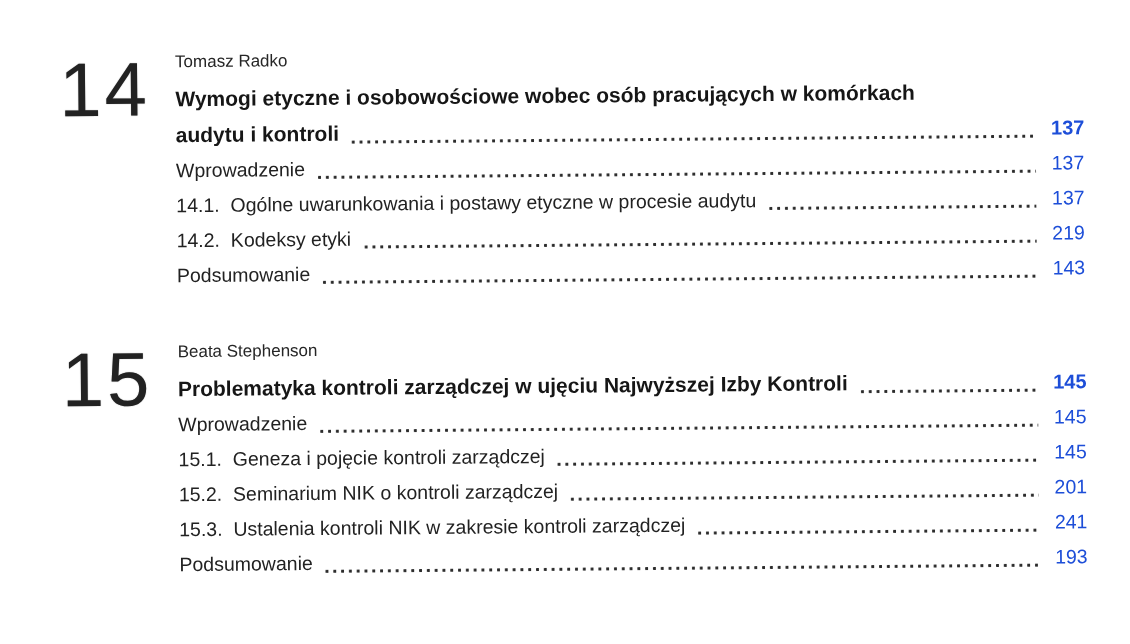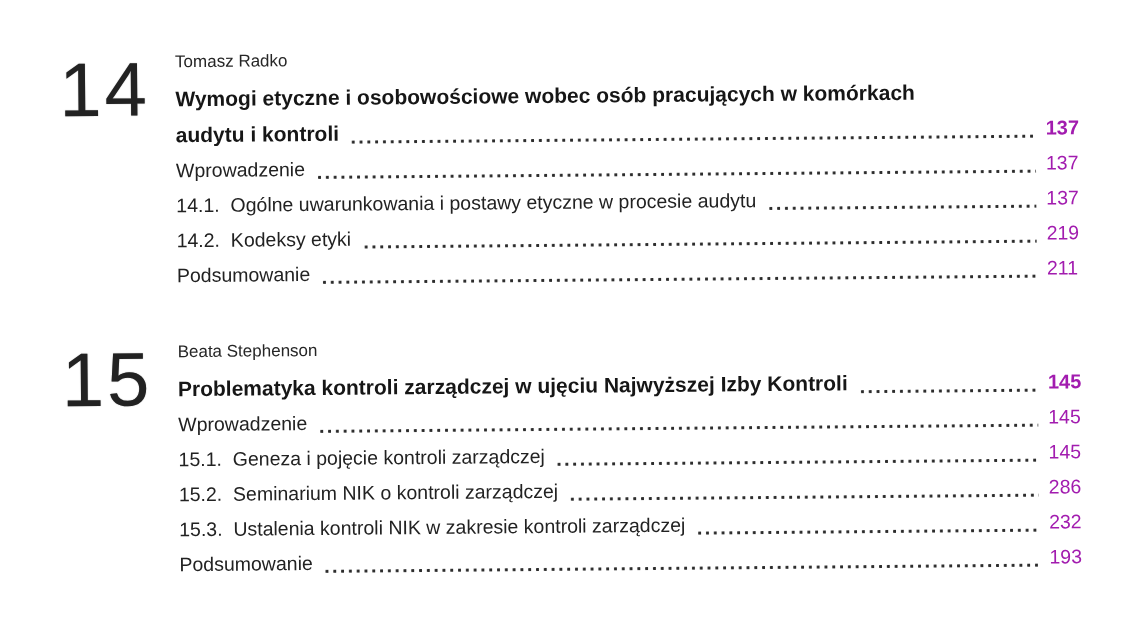--- a/index.html
+++ b/index.html
@@ -75,23 +75,23 @@
     align-self: flex-end;
     margin: 0 10px 6px 12px;
     background-image: radial-gradient(circle at 2.5px 3.5px, #2c2c2c 1.35px, rgba(0,0,0,0) 1.9px);
     background-size: 7.8px 7px;
     background-repeat: repeat-x;
     background-position: left bottom;
   }
   .page-num {
     flex: 0 0 auto;
     min-width: 44px;
-    text-align: left;
+    text-align: center;
     font-size: 19.5px;
-    color: #a21caf;
+    color: #1d4ed8;
   }
   .page-num.bold {
     font-weight: bold;
     font-size: 20px;
   }
 </style>
 </head>
 <body>
 
 <div class="page">
@@ -118,21 +118,21 @@
           <span class="page-num">137</span>
         </div>
         <div class="row entry">
           <span class="entry-label">14.2.  Kodeksy etyki</span>
           <span class="dots"></span>
           <span class="page-num">219</span>
         </div>
         <div class="row entry">
           <span class="entry-label">Podsumowanie</span>
           <span class="dots"></span>
-          <span class="page-num">211</span>
+          <span class="page-num">143</span>
         </div>
       </div>
     </div>
 
     <div class="chapter">
       <div class="chapter-number">15</div>
       <div class="chapter-body">
         <div class="author">Beata Stephenson</div>
         <div class="row title-line">
           <span class="title-label">Problematyka kontroli zarządczej w ujęciu Najwyższej Izby Kontroli</span>
@@ -145,26 +145,26 @@
           <span class="page-num">145</span>
         </div>
         <div class="row entry">
           <span class="entry-label">15.1.  Geneza i pojęcie kontroli zarządczej</span>
           <span class="dots"></span>
           <span class="page-num">145</span>
         </div>
         <div class="row entry">
           <span class="entry-label">15.2.  Seminarium NIK o kontroli zarządczej</span>
           <span class="dots"></span>
-          <span class="page-num">286</span>
+          <span class="page-num">201</span>
         </div>
         <div class="row entry">
           <span class="entry-label">15.3.  Ustalenia kontroli NIK w zakresie kontroli zarządczej</span>
           <span class="dots"></span>
-          <span class="page-num">232</span>
+          <span class="page-num">241</span>
         </div>
         <div class="row entry">
           <span class="entry-label">Podsumowanie</span>
           <span class="dots"></span>
           <span class="page-num">193</span>
         </div>
       </div>
     </div>
 
   </div>

